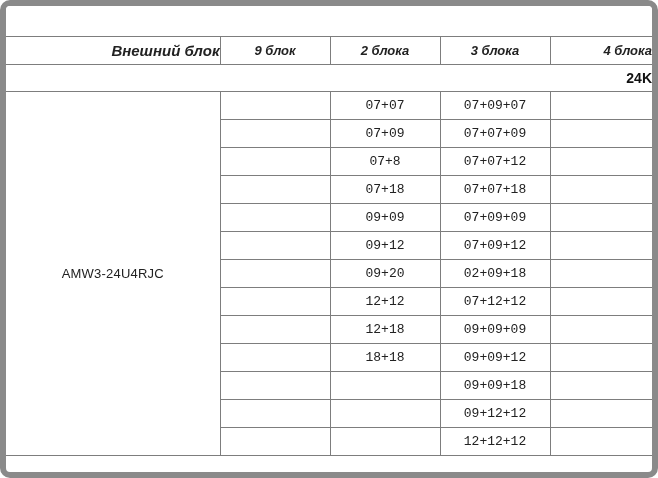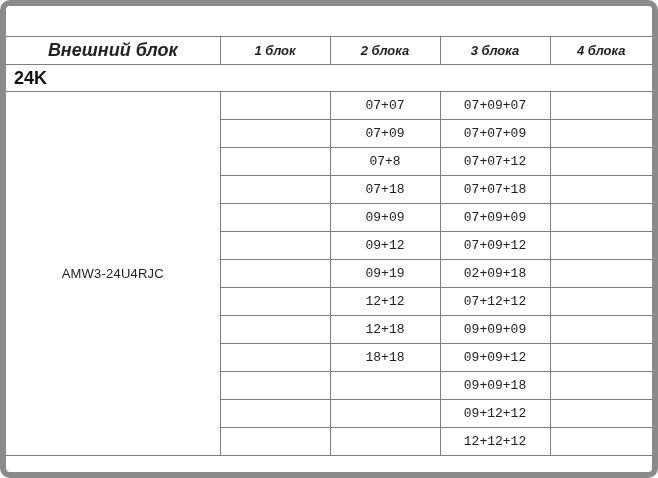--- a/index.html
+++ b/index.html
@@ -54,26 +54,27 @@
 
   thead th {
     font-style: italic;
     font-weight: bold;
     font-size: 14.5px;
     height: 36px;
     color: #1a1a1a;
     border-top: none;
   }
   thead th.outdoor {
-    font-size: 18px;
+    font-size: 15px;
+    text-align: right;
   }
   tr.group td {
     text-align: left;
     font-weight: bold;
-    font-size: 18px;
+    font-size: 14px;
     padding-left: 8px;
     height: 26px;
     color: #111111;
   }
   td.model {
     font-size: 13.5px;
     color: #2b2b2b;
     letter-spacing: 0.2px;
   }
   td.val {
@@ -85,20 +86,21 @@
     background: #ffffff;
   }
   
   table.spec tr > td:first-child,
   table.spec tr > th:first-child {
     border-left: none;
   }
   table.spec tr > td:last-child,
   table.spec tr > th:last-child {
     border-right: none;
+    text-align: right;
   }
   .top-bar {
     position: absolute;
     left: 0; top: 0;
     width: 100%;
     height: 30px;
     background: #ffffff;
   }
 </style>
 </head>
@@ -112,21 +114,21 @@
       <colgroup>
         <col class="c0">
           <col class="c1">
           <col class="c2">
           <col class="c3">
           <col class="c4">
       </colgroup>
       <thead>
         <tr>
           <th class="outdoor">Внешний блок</th>
-          <th>1 блок</th>
+          <th>9 блок</th>
           <th>2 блока</th>
           <th>3 блока</th>
           <th>4 блока</th>
         </tr>
       </thead>
       <tbody>
         <tr class="group">
           <td colspan="5">24K</td>
         </tr>
         <tr>
@@ -161,21 +163,21 @@
           <td class="val empty"></td>
         </tr>
         <tr>
           <td class="val empty"></td>
           <td class="val">09+12</td>
           <td class="val">07+09+12</td>
           <td class="val empty"></td>
         </tr>
         <tr>
           <td class="val empty"></td>
-          <td class="val">09+19</td>
+          <td class="val">09+20</td>
           <td class="val">02+09+18</td>
           <td class="val empty"></td>
         </tr>
         <tr>
           <td class="val empty"></td>
           <td class="val">12+12</td>
           <td class="val">07+12+12</td>
           <td class="val empty"></td>
         </tr>
         <tr>

